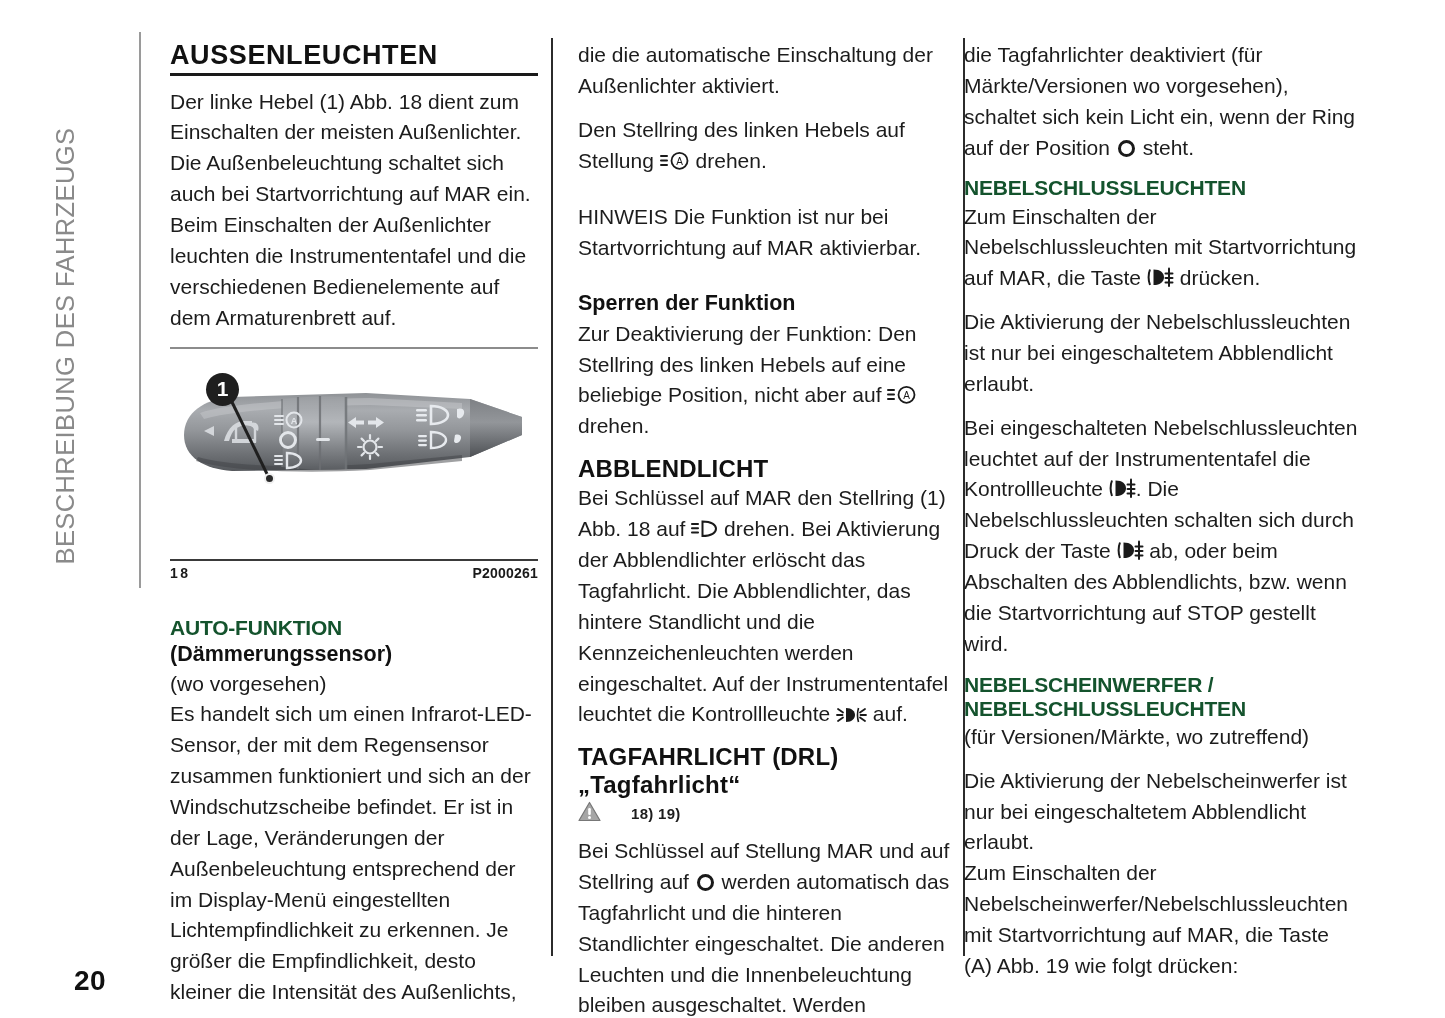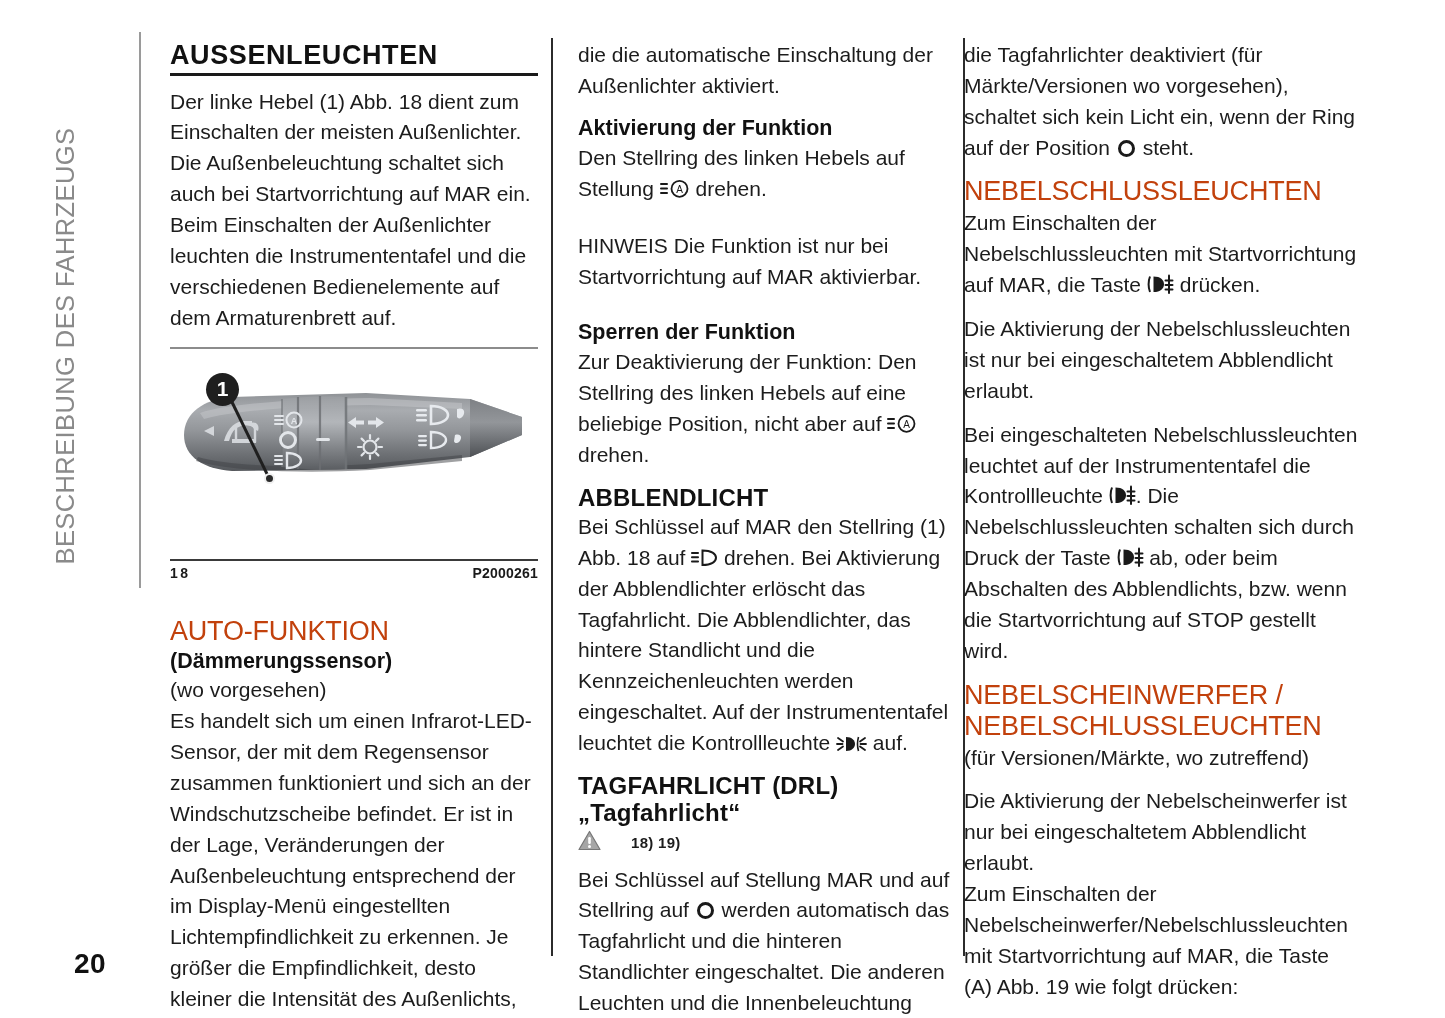--- a/index.html
+++ b/index.html
@@ -89,25 +89,25 @@
   .h1b {
     font-size: 24px;
     font-weight: 800;
     letter-spacing: 0.2px;
     line-height: 1.14;
     color: #111111;
     margin-top: 13px;
     margin-bottom: 1px;
   }
   .h1c {
-    font-size: 27px;
-    font-weight: 400;
+    font-size: 21px;
+    font-weight: 700;
     letter-spacing: -0.2px;
     line-height: 1.15;
-    color: #c2410c;
+    color: #14532d;
     margin-top: 13px;
     margin-bottom: 1px;
   }
   .h2 {
     font-size: 21.5px;
     font-weight: 700;
     line-height: 1.28;
     color: #111111;
     margin-top: 15px;
     margin-bottom: 1px;
@@ -230,21 +230,21 @@
     margin: 3px 0 10px 0;
     display: flex;
     align-items: center;
     gap: 25px;
   }
 
   
   .page-number {
     position: absolute;
     left: 74px;
-    bottom: 38px;
+    bottom: 21px;
     font-size: 28px;
     font-weight: 800;
     color: #111111;
     letter-spacing: 0.4px;
   }
 </style>
 </head>
 <body>
 
 <div class="page">
@@ -391,21 +391,20 @@
     <div class="h1c">AUTO-FUNKTION</div>
     <div class="h2-sub">(Dämmerungssensor)</div>
     <p class="nogap tight">(wo vorgesehen)</p>
     <p>Es handelt sich um einen Infrarot-LED-Sensor, der mit dem Regensensor zusammen funktioniert und sich an der Windschutzscheibe befindet. Er ist in der Lage, Veränderungen der Außenbeleuchtung entsprechend der im Display-Menü eingestellten Lichtempfindlichkeit zu erkennen. Je größer die Empfindlichkeit, desto kleiner die Intensität des Außenlichts,</p>
   </div>
 
   <div class="col col2">
 
     <p>die die automatische Einschaltung der Außenlichter aktiviert.</p>
 
-    <div class="h2" style="margin-top:0">Aktivierung der Funktion</div>
     <p>
       <span>Den Stellring des linken Hebels auf Stellung</span>
       <span class="sym">
         <svg width="30" height="20" viewBox="0 0 30 20">
           <g fill="#1a1a1a">
             <rect x="0" y="4" width="8" height="2" rx="1"></rect>
             <rect x="0" y="8.5" width="8" height="2" rx="1"></rect>
             <rect x="0" y="13" width="8" height="2" rx="1"></rect>
           </g>
           <circle cx="19.5" cy="9.8" r="8" fill="none" stroke="#1a1a1a" stroke-width="1.8"></circle>

